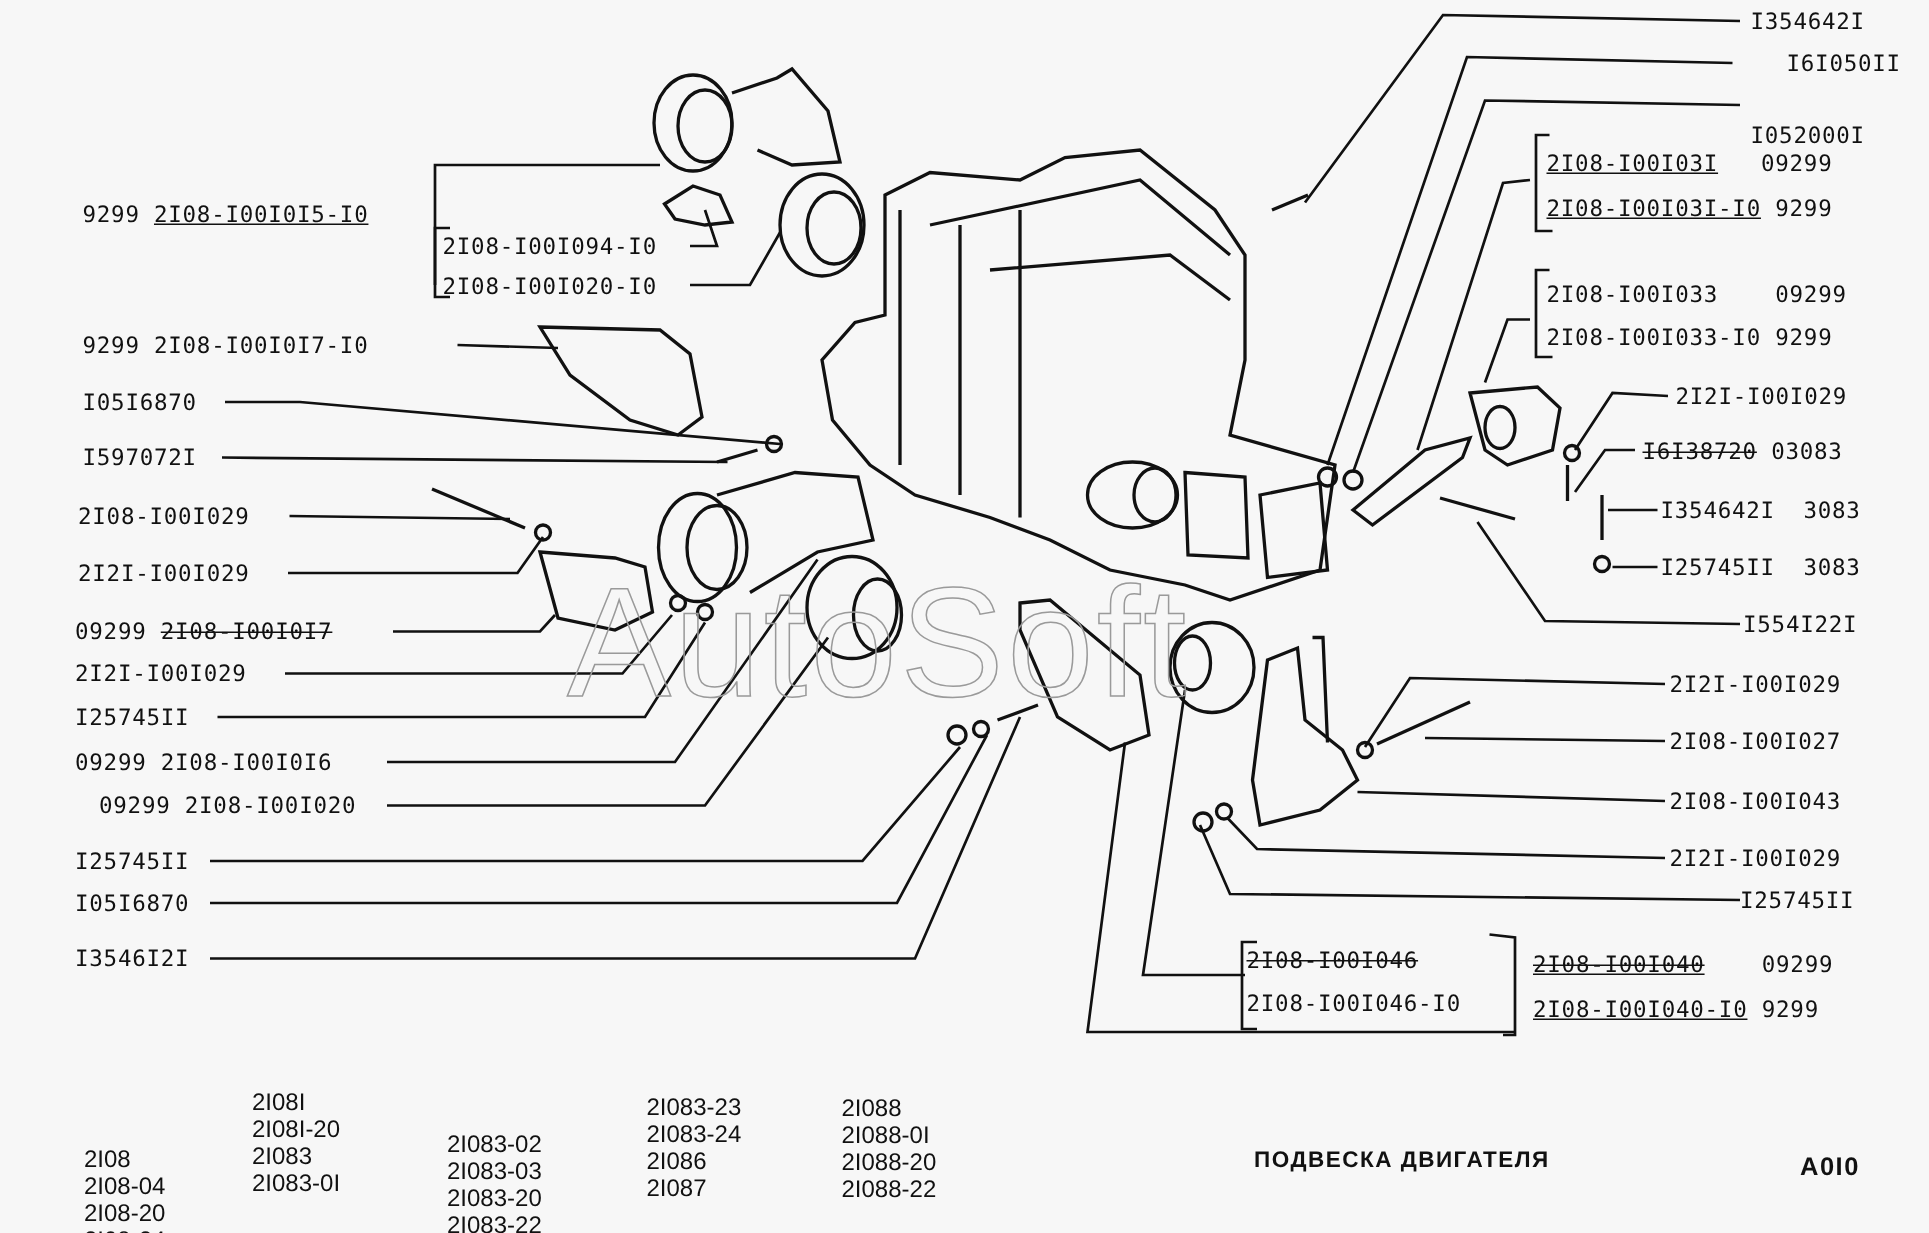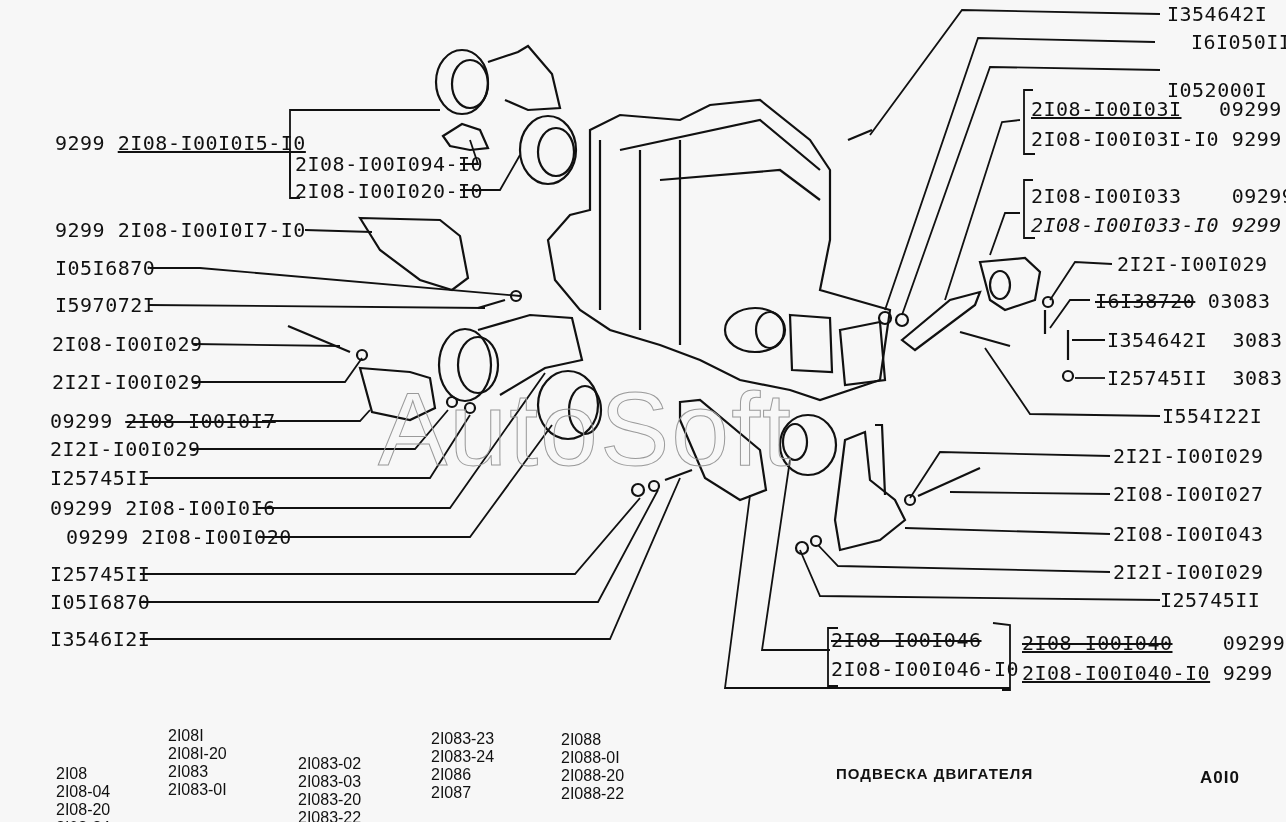--- a/index.html
+++ b/index.html
@@ -1,18 +1,18 @@
 <!DOCTYPE html>
 <html><head>
 <meta charset="utf-8">
 <style>
   html, body { margin:0; padding:0; }
   body { width:1286px; height:822px; background:#f7f7f7; position:relative; overflow:hidden;
          font-family:"DejaVu Sans Mono","Liberation Mono",monospace; color:#111; }
-  .lbl { position:absolute; font-size:20px; line-height:20px; white-space:nowrap; letter-spacing:0.5px; }
+  .lbl { position:absolute; font-size:15px; line-height:20px; white-space:nowrap; letter-spacing:0.5px; }
   svg.art { position:absolute; left:0; top:0; }
   .models { position:absolute; font-size:16px; line-height:18px; font-family:"Liberation Sans Narrow","Liberation Sans",sans-serif; font-weight:normal; }
   .models div { white-space:nowrap; }
   .title { position:absolute; font-family:"Liberation Sans",sans-serif; font-weight:bold; font-size:15px; letter-spacing:1px; }
   .wm { position:absolute; font-family:"Liberation Sans",sans-serif; font-size:104px; color:transparent;
         -webkit-text-stroke:1px #9a9a9a; letter-spacing:2px; }
 </style>
 </head>
 <body>
 
@@ -144,23 +144,23 @@
   <div class="lbl" style="left:50px; top:564px;"><span style="white-space: pre;">I25745II</span></div>
   <div class="lbl" style="left:50px; top:592px;"><span style="white-space: pre;">I05I6870</span></div>
   <div class="lbl" style="left:50px; top:629px;"><span style="white-space: pre;">I3546I2I</span></div>
 </div>
 
 <div id="right-labels">
   <div class="lbl" style="left:1167px; top:4px;"><span style="white-space: pre;">I354642I</span></div>
   <div class="lbl" style="left:1167px; top:32px;"><span style="white-space: pre; margin-left: 24px;">I6I050II</span></div>
   <div class="lbl" style="left:1167px; top:60px;margin-top:20px;"><span style="white-space: pre;">I052000I</span></div>
   <div class="lbl" style="left:1031px; top:99px;"><span style="white-space: pre; text-decoration: underline;">2I08-I00I03I</span><span style="white-space: pre;">   09299</span></div>
-  <div class="lbl" style="left:1031px; top:129px;"><span style="white-space: pre; ">2I08-I00I03I-I0</span><span style="white-space: pre;"> 9299</span></div>
+  <div class="lbl" style="left:1031px; top:129px;"><span style="white-space: pre; text-decoration: underline;">2I08-I00I03I-I0</span><span style="white-space: pre;"> 9299</span></div>
   <div class="lbl" style="left:1031px; top:186px;"><span style="white-space: pre;">2I08-I00I033    09299</span></div>
-  <div class="lbl" style="left:1031px; top:215px;"><span style="white-space: pre; font-style: italic;">2I08-I00I033-I0 9299</span></div>
+  <div class="lbl" style="left:1031px; top:215px;"><span style="white-space: pre;">2I08-I00I033-I0 9299</span></div>
   <div class="lbl" style="left:1117px; top:254px;"><span style="white-space: pre;">2I2I-I00I029</span></div>
   <div class="lbl" style="left:1095px; top:291px;"><span style="white-space: pre; text-decoration: line-through;">I6I38720</span><span style="white-space: pre;"> 03083</span></div>
   <div class="lbl" style="left:1107px; top:330px;"><span style="white-space: pre;">I354642I  3083</span></div>
   <div class="lbl" style="left:1107px; top:368px;"><span style="white-space: pre;">I25745II  3083</span></div>
   <div class="lbl" style="left:1162px; top:406px;"><span style="white-space: pre;">I554I22I</span></div>
   <div class="lbl" style="left:1113px; top:446px;"><span style="white-space: pre;">2I2I-I00I029</span></div>
   <div class="lbl" style="left:1113px; top:484px;"><span style="white-space: pre;">2I08-I00I027</span></div>
   <div class="lbl" style="left:1113px; top:524px;"><span style="white-space: pre;">2I08-I00I043</span></div>
   <div class="lbl" style="left:1113px; top:562px;"><span style="white-space: pre;">2I2I-I00I029</span></div>
   <div class="lbl" style="left:1160px; top:590px;"><span style="white-space: pre;">I25745II</span></div>

